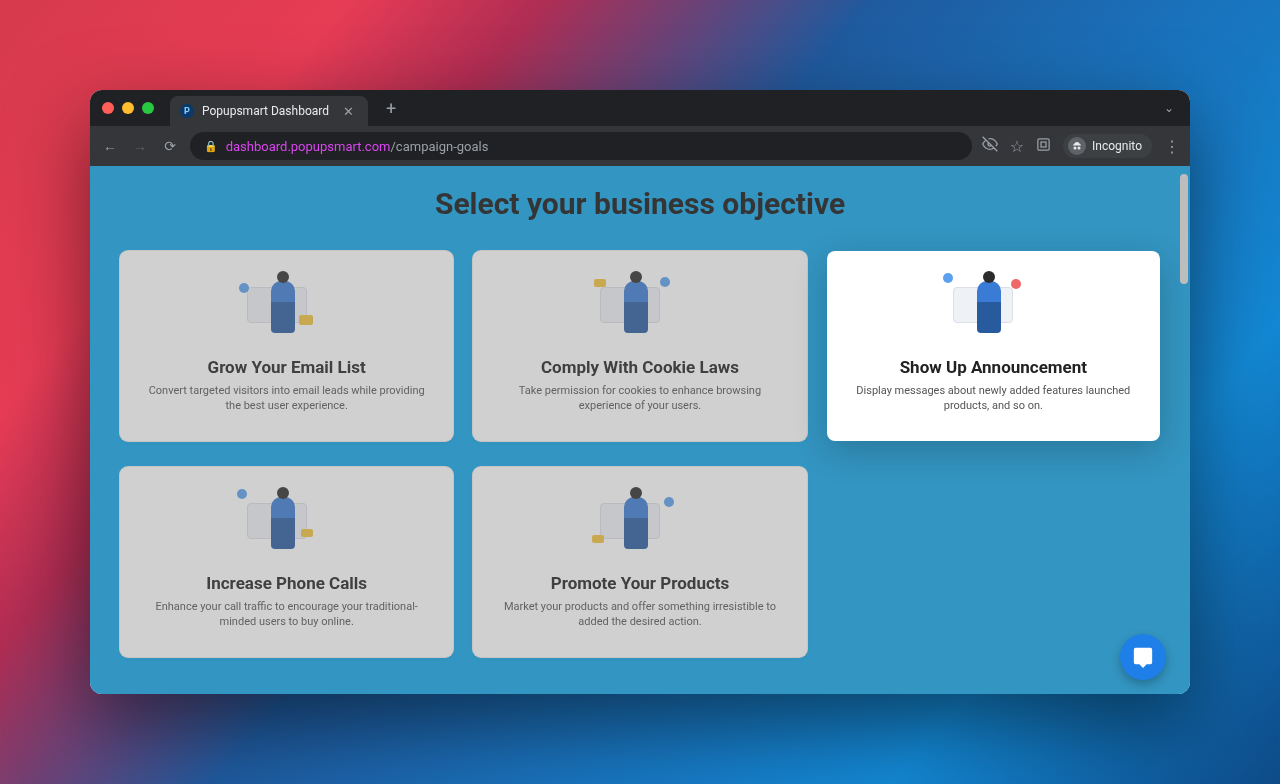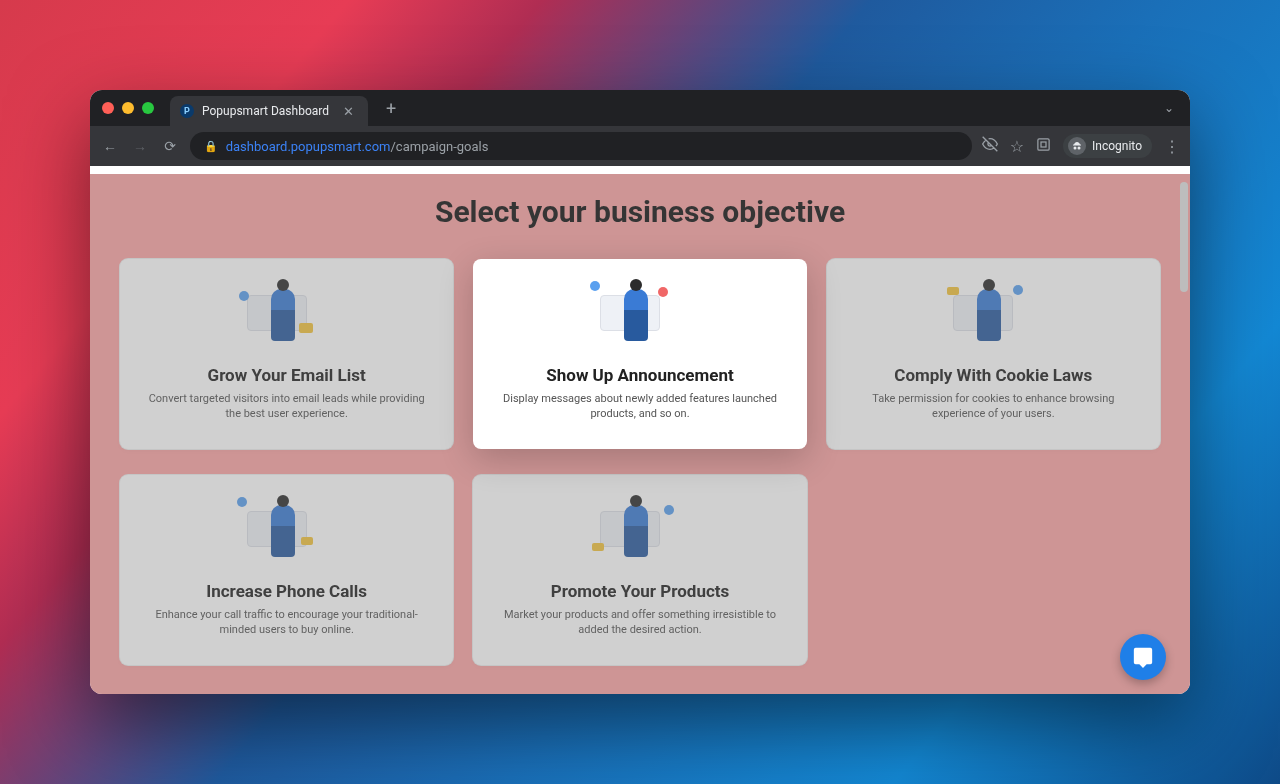--- a/index.html
+++ b/index.html
@@ -77,41 +77,40 @@
     border-radius: 20px;
     height: 28px;
     display: flex;
     align-items: center;
     padding: 0 14px;
     gap: 8px;
     color: #e8eaed;
     font-size: 13px;
   }
   .addr .lock { color: #9aa0a6; font-size: 11px; }
-  .addr .domain { color: #3b82f6; }
+  .addr .domain { color: #d946ef; }
   .addr .path { color: #9aa0a6; text-align: right; }
   .right-icons { display:flex; align-items:center; gap:12px; color:#9aa0a6; }
   .incognito-badge {
     display:flex; align-items:center; gap:6px;
     background: #3c4043; color:#e8eaed;
     border-radius: 14px; padding: 3px 10px 3px 5px;
     font-size: 12px;
   }
   .incognito-badge .hat {
     width:18px;height:18px;border-radius:50%;background:#5f6368;
     display:flex;align-items:center;justify-content:center;font-size:11px;
   }
   .menu-dots { font-size: 16px; cursor:pointer; }
 
   .content {
     flex: 1;
-    background: #fca5a5;
+    background: #0ea5e9;
     position: relative;
     overflow: hidden;
-    margin-top: 8px;
   }
   .content-inner {
     padding: 20px 30px 40px;
   }
   .page-title {
     text-align: center;
     font-size: 30px;
     font-weight: 700;
     color: #111;
     margin-bottom: 30px;
@@ -283,39 +282,39 @@
             <div class="card">
               <div class="illus c1">
                 <div class="panel"></div>
                 <div class="person"></div>
                 <div class="accent1"></div>
                 <div class="accent2"></div>
               </div>
               <h3>Grow Your Email List</h3>
               <p>Convert targeted visitors into email leads while providing the best user experience.</p>
             </div>
+            <div class="card">
+              <div class="illus c3">
+                <div class="panel"></div>
+                <div class="person"></div>
+                <div class="accent1"></div>
+                <div class="accent2"></div>
+              </div>
+              <h3>Comply With Cookie Laws</h3>
+              <p>Take permission for cookies to enhance browsing experience of your users.</p>
+            </div>
             <div class="card highlight">
               <div class="illus c2">
                 <div class="panel"></div>
                 <div class="person"></div>
                 <div class="accent1"></div>
                 <div class="accent2"></div>
               </div>
               <h3>Show Up Announcement</h3>
               <p>Display messages about newly added features launched products, and so on.</p>
-            </div>
-            <div class="card">
-              <div class="illus c3">
-                <div class="panel"></div>
-                <div class="person"></div>
-                <div class="accent1"></div>
-                <div class="accent2"></div>
-              </div>
-              <h3>Comply With Cookie Laws</h3>
-              <p>Take permission for cookies to enhance browsing experience of your users.</p>
             </div>
             <div class="card">
               <div class="illus c4">
                 <div class="panel"></div>
                 <div class="person"></div>
                 <div class="accent1"></div>
                 <div class="accent2"></div>
               </div>
               <h3>Increase Phone Calls</h3>
               <p>Enhance your call traffic to encourage your traditional-minded users to buy online.</p>

